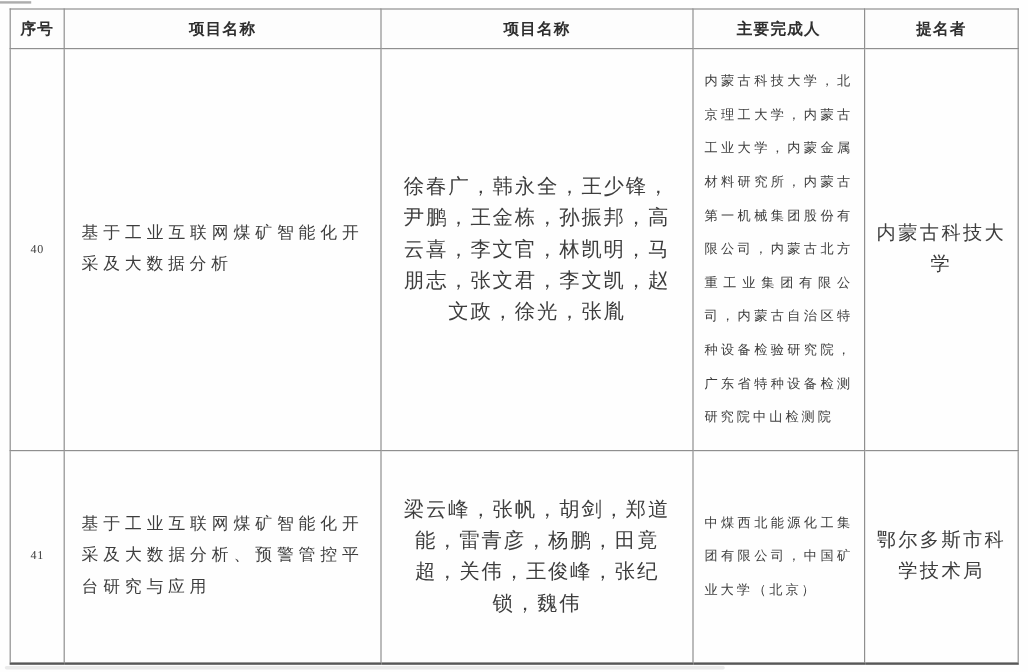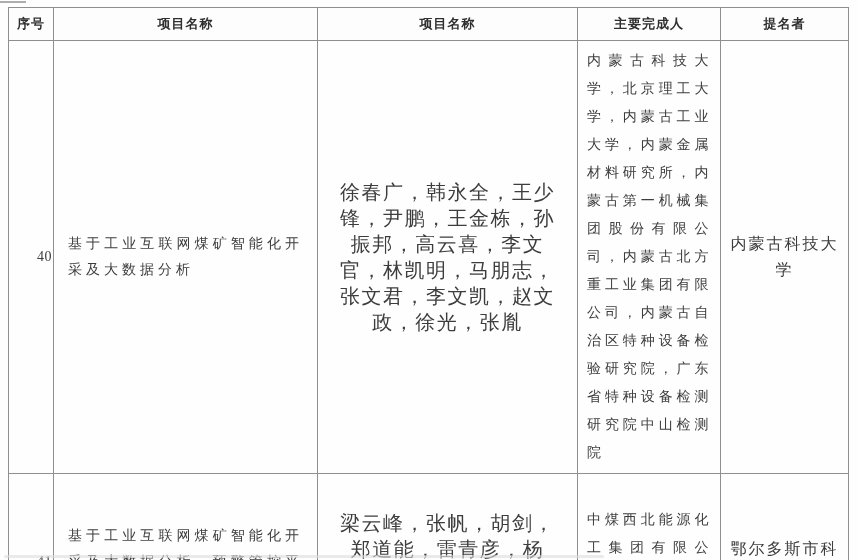--- a/index.html
+++ b/index.html
@@ -67,42 +67,42 @@
 
   th.hdr {
     font-size: 13px;
     font-weight: bold;
     color: #2f2f2f;
     text-align: center;
     letter-spacing: 1px;
     background: #fdfdfd;
   }
   td.cell-no {
-    text-align: right;
-    font-size: 14px;
+    text-align: center;
+    font-size: 10px;
     letter-spacing: 0.5px;
   }
   td.cell-project {
     padding: 6px 14px;
     font-size: 14px;
     line-height: 26px;
     letter-spacing: 4px;
     text-align: justify;
     text-align-last: left;
   }
   td.cell-contrib {
     padding: 6px 12px;
-    font-size: 20px;
+    font-size: 17px;
     line-height: 26px;
     letter-spacing: 1.5px;
     text-align: center;
   }
   td.cell-units {
     padding: 6px 9px;
-    font-size: 14px;
+    font-size: 11px;
     line-height: 28px;
     letter-spacing: 2.5px;
     text-align: justify;
     text-align-last: left;
   }
   td.cell-nominator {
     padding: 4px 8px;
     font-size: 16px;
     line-height: 26px;
     letter-spacing: 2px;

